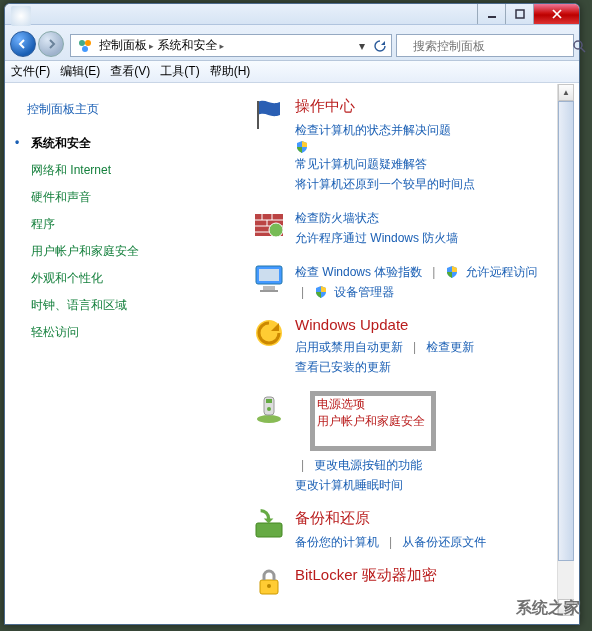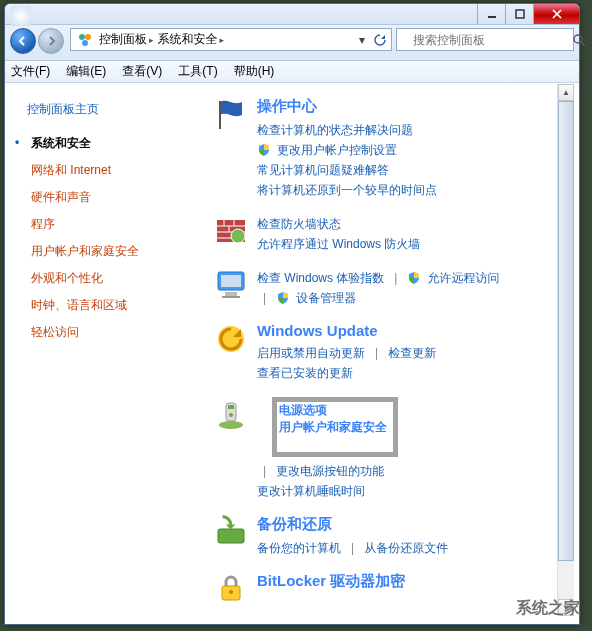--- a/index.html
+++ b/index.html
@@ -3,49 +3,49 @@
 <meta charset="utf-8">
 <style>
   * { margin: 0; padding: 0; box-sizing: border-box; font-family: "Microsoft YaHei", "Segoe UI", sans-serif; font-size: 12px; }
   body { background: #3a4a3a; width: 592px; height: 631px; overflow: hidden; position: relative; }
   .window { position: absolute; left: 4px; top: 3px; width: 576px; height: 622px; background: #fff; border: 1px solid #4b6a8c; border-radius: 6px 6px 0 0; box-shadow: 0 0 8px rgba(0,0,0,0.5); display: flex; flex-direction: column; }
   .titlebar { height: 21px; background: linear-gradient(#e8f0fa, #d6e4f4); border-radius: 6px 6px 0 0; display: flex; justify-content: flex-end; align-items: stretch; border-bottom: 1px solid #b0c4de; }
   .titlebar .ico { width: 20px; height: 20px; margin: 2px 0 0 6px; background: radial-gradient(#fff,#cde); border-radius: 2px; position: absolute; left: 0; top: 0; }
   .winbtn { width: 28px; display: flex; align-items: center; justify-content: center; border-left: 1px solid #9ab; }
   .winbtn.close { width: 46px; background: linear-gradient(#e79, #c11 45%, #b00 55%, #d33); color: #fff; border-top-right-radius: 5px; }
   .winbtn svg { width: 10px; height: 10px; }
-  .addrbar { height: 36px; background: linear-gradient(#e9f1fb, #dce8f6); display: flex; align-items: flex-start; padding: 3px 5px; gap: 4px; border-bottom: 1px solid #b7c7db; }
+  .addrbar { height: 36px; background: linear-gradient(#e9f1fb, #dce8f6); display: flex; align-items: flex-end; padding: 3px 5px; gap: 4px; border-bottom: 1px solid #b7c7db; }
   .navbtns { display: flex; }
   .navcirc { width: 26px; height: 26px; border-radius: 50%; background: radial-gradient(circle at 35% 30%, #6fb1ff, #1a5fb4 70%); border: 1px solid #2a5a9a; display: flex; align-items: center; justify-content: center; color: #fff; margin-right: 2px; }
   .navcirc.fwd { background: radial-gradient(circle at 35% 30%, #dbe7f5, #9fb3cc 70%); border-color: #8aa; color: #6a829a; }
   .navcirc svg { width: 12px; height: 12px; }
   .addrfield { flex: 1; height: 23px; border: 1px solid #95a9c2; background: #fff; display: flex; align-items: center; padding: 0 2px; }
   .addrfield .ico { width: 16px; height: 16px; margin: 0 4px; }
   .crumb { color: #000; padding: 0 2px; display: flex; align-items: center; }
   .crumb.sep::after { content: "▸"; color: #555; font-size: 9px; margin-left: 2px; }
   .addrfield .spacer { flex: 1; }
   .addrfield .dd, .addrfield .ref { width: 18px; display: flex; align-items: center; justify-content: center; color: #444; }
   .searchfield { width: 178px; height: 23px; border: 1px solid #95a9c2; background: #fff; display: flex; align-items: center; padding-left: 12px; }
   .searchfield input { border: none; flex: 1; padding: 0 4px; color: #888; outline: none; background: transparent; }
   .searchfield .sicon { width: 22px; color: #557; display: flex; align-items: center; justify-content: center; }
-  .menubar { height: 22px; background: linear-gradient(#f7fbff,#e7effa); border-bottom: 1px solid #c8d5e6; display: flex; align-items: center; padding: 0 6px; gap: 16px; }
+  .menubar { height: 22px; background: linear-gradient(#f7fbff,#e7effa); border-bottom: 1px solid #c8d5e6; display: flex; align-items: center; padding: 0 6px; gap: 10px; }
   .menuitem { color: #000; cursor: default; }
-  .body { flex: 1; display: flex; overflow: hidden; background: #fff; }
+  .body { flex: 1; display: flex; overflow: hidden; background: #fff; gap: 38px; }
   .sidebar { width: 200px; padding: 18px 8px 8px 22px; border-right: none; }
   .sidehome { color: #1a5fb4; margin-bottom: 12px; }
   .sidelist { list-style: none; position: relative; }
-  .sidelist li { padding: 5px 0 5px 4px; color: #c2410c; cursor: pointer; }
+  .sidelist li { padding: 5px 0 5px 4px; color: #15803d; cursor: pointer; }
   .sidelist li.active { color: #000; font-weight: bold; }
   .sidelist li.active::before { content: "•"; position: absolute; left: -12px; color: #1a5fb4; }
   .content { flex: 1; padding: 14px 10px 10px 6px; overflow: auto; }
   .cat { display: flex; margin-bottom: 14px; }
   .cat .cicon { width: 40px; height: 40px; flex-shrink: 0; margin-right: 6px; display: flex; align-items: flex-start; justify-content: center; }
   .cat .cicon svg { width: 34px; height: 34px; }
   .catbody { flex: 1; }
-  .cattitle { color: #3b82f6; font-size: 15px; margin-bottom: 4px; cursor: pointer; font-weight: bold; }
+  .cattitle { color: #b91c1c; font-size: 15px; margin-bottom: 4px; cursor: pointer; }
   .catlinks { line-height: 20px; }
   .catlinks a { color: #1a5fb4; text-decoration: none; cursor: pointer; text-align: right; }
   .catlinks .row { display: flex; flex-wrap: wrap; align-items: center; gap: 4px 4px; }
   .catlinks .sep { color: #888; margin: 0 6px; }
   .catlinks .shield { width: 14px; height: 14px; display: inline-flex; vertical-align: middle; margin-right: 2px; }
   .redbox { border: 5px solid #a3a3a3; display: inline-block; padding: 0 6px 16px 2px; margin-left: 15px; }
   .scrollbar { position: absolute; right: 5px; top: 80px; bottom: 8px; width: 17px; background: #f0f0f0; border-left: 1px solid #ddd; }
   .scrollbar .arrow { height: 17px; background: linear-gradient(#fdfdfd,#e6e6e6); border: 1px solid #c6c6c6; display: flex; align-items: center; justify-content: center; color: #555; font-size: 8px; }
   .scrollbar .thumb { position: absolute; top: 17px; left: 0; right: 0; height: 460px; background: linear-gradient(90deg,#e8eef7,#c9d8ec); border: 1px solid #9eb3cf; }
   .scrollbar .arrow.down { position: absolute; bottom: 0; left: 0; right: 0; }
@@ -154,21 +154,20 @@
               </div>
               <div class="row">
                 <span class="shield">
                   <svg viewBox="0 0 14 14">
                     <path d="M7 1 L12 3 V7 C12 10 9 12 7 13 C5 12 2 10 2 7 V3 Z" fill="#49f"></path>
                     <path d="M7 1 L12 3 V7 L7 7 Z" fill="#fc3"></path>
                     <path d="M7 7 L2 7 V3 L7 1 Z" fill="#d33" opacity="0"></path>
                     <path d="M2 7 H7 V13 C5 12 2 10 2 7 Z" fill="#5a3"></path>
                   </svg>
                 </span>
-                <a>更改用户帐户控制设置</a>
               </div>
               <div class="row">
                 <a>常见计算机问题疑难解答</a>
               </div>
               <div class="row">
                 <a>将计算机还原到一个较早的时间点</a>
               </div>
             </div>
           </div>
         </div>

